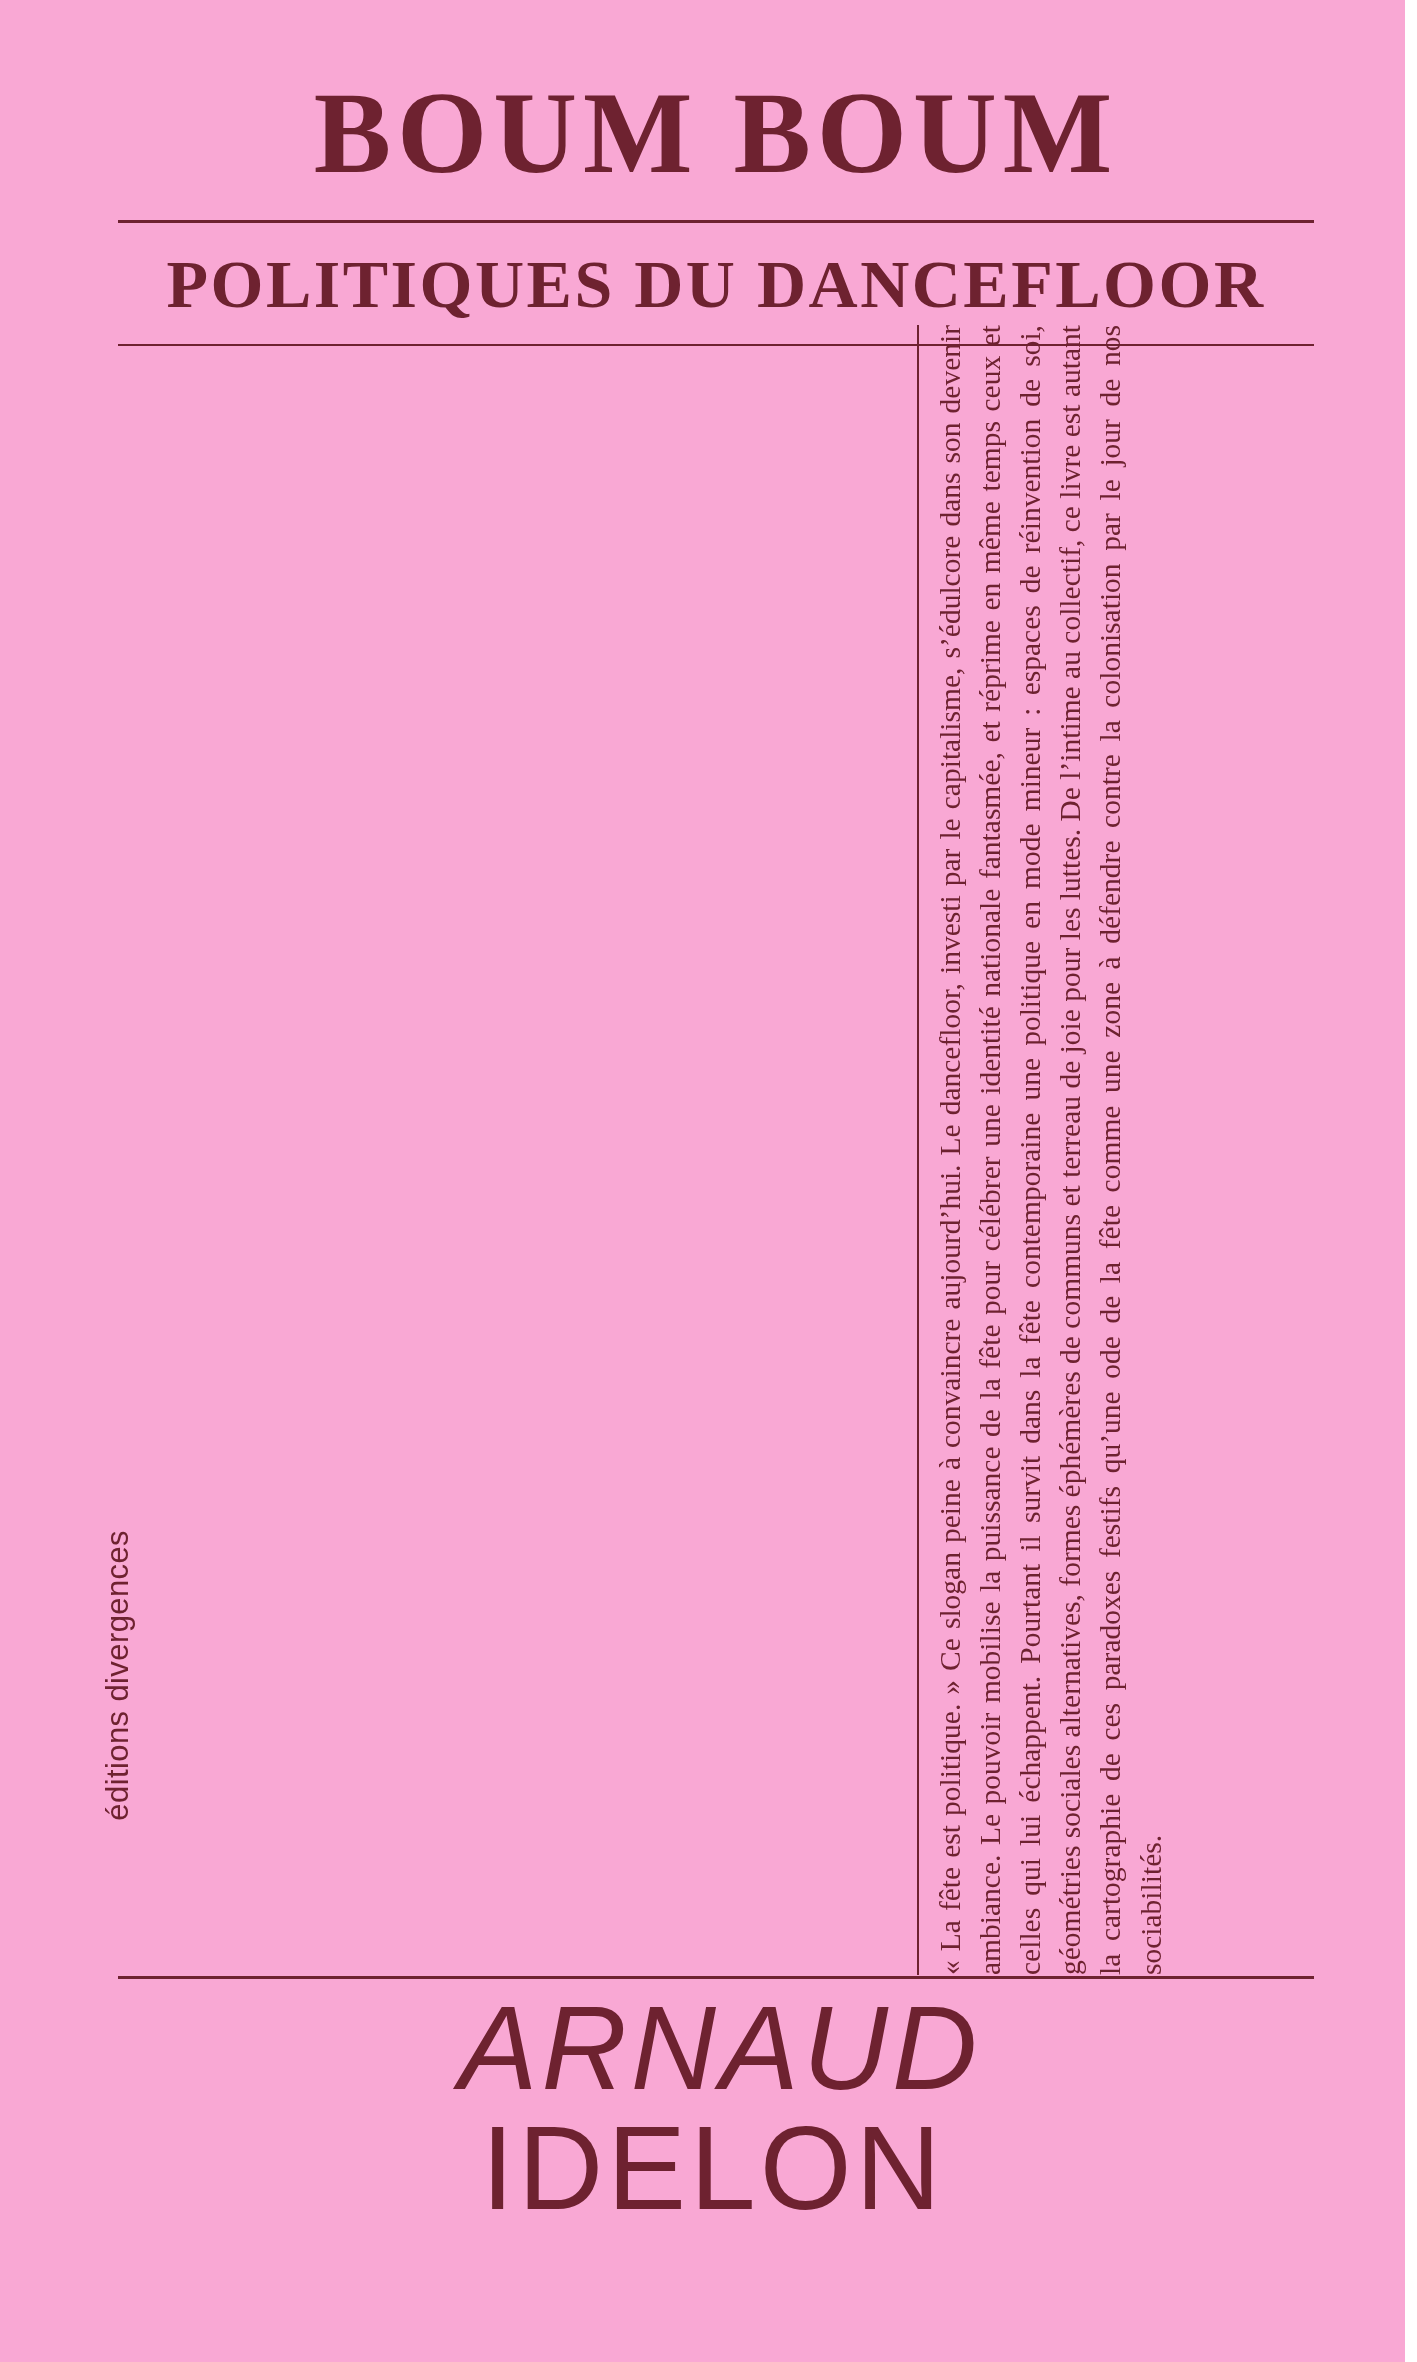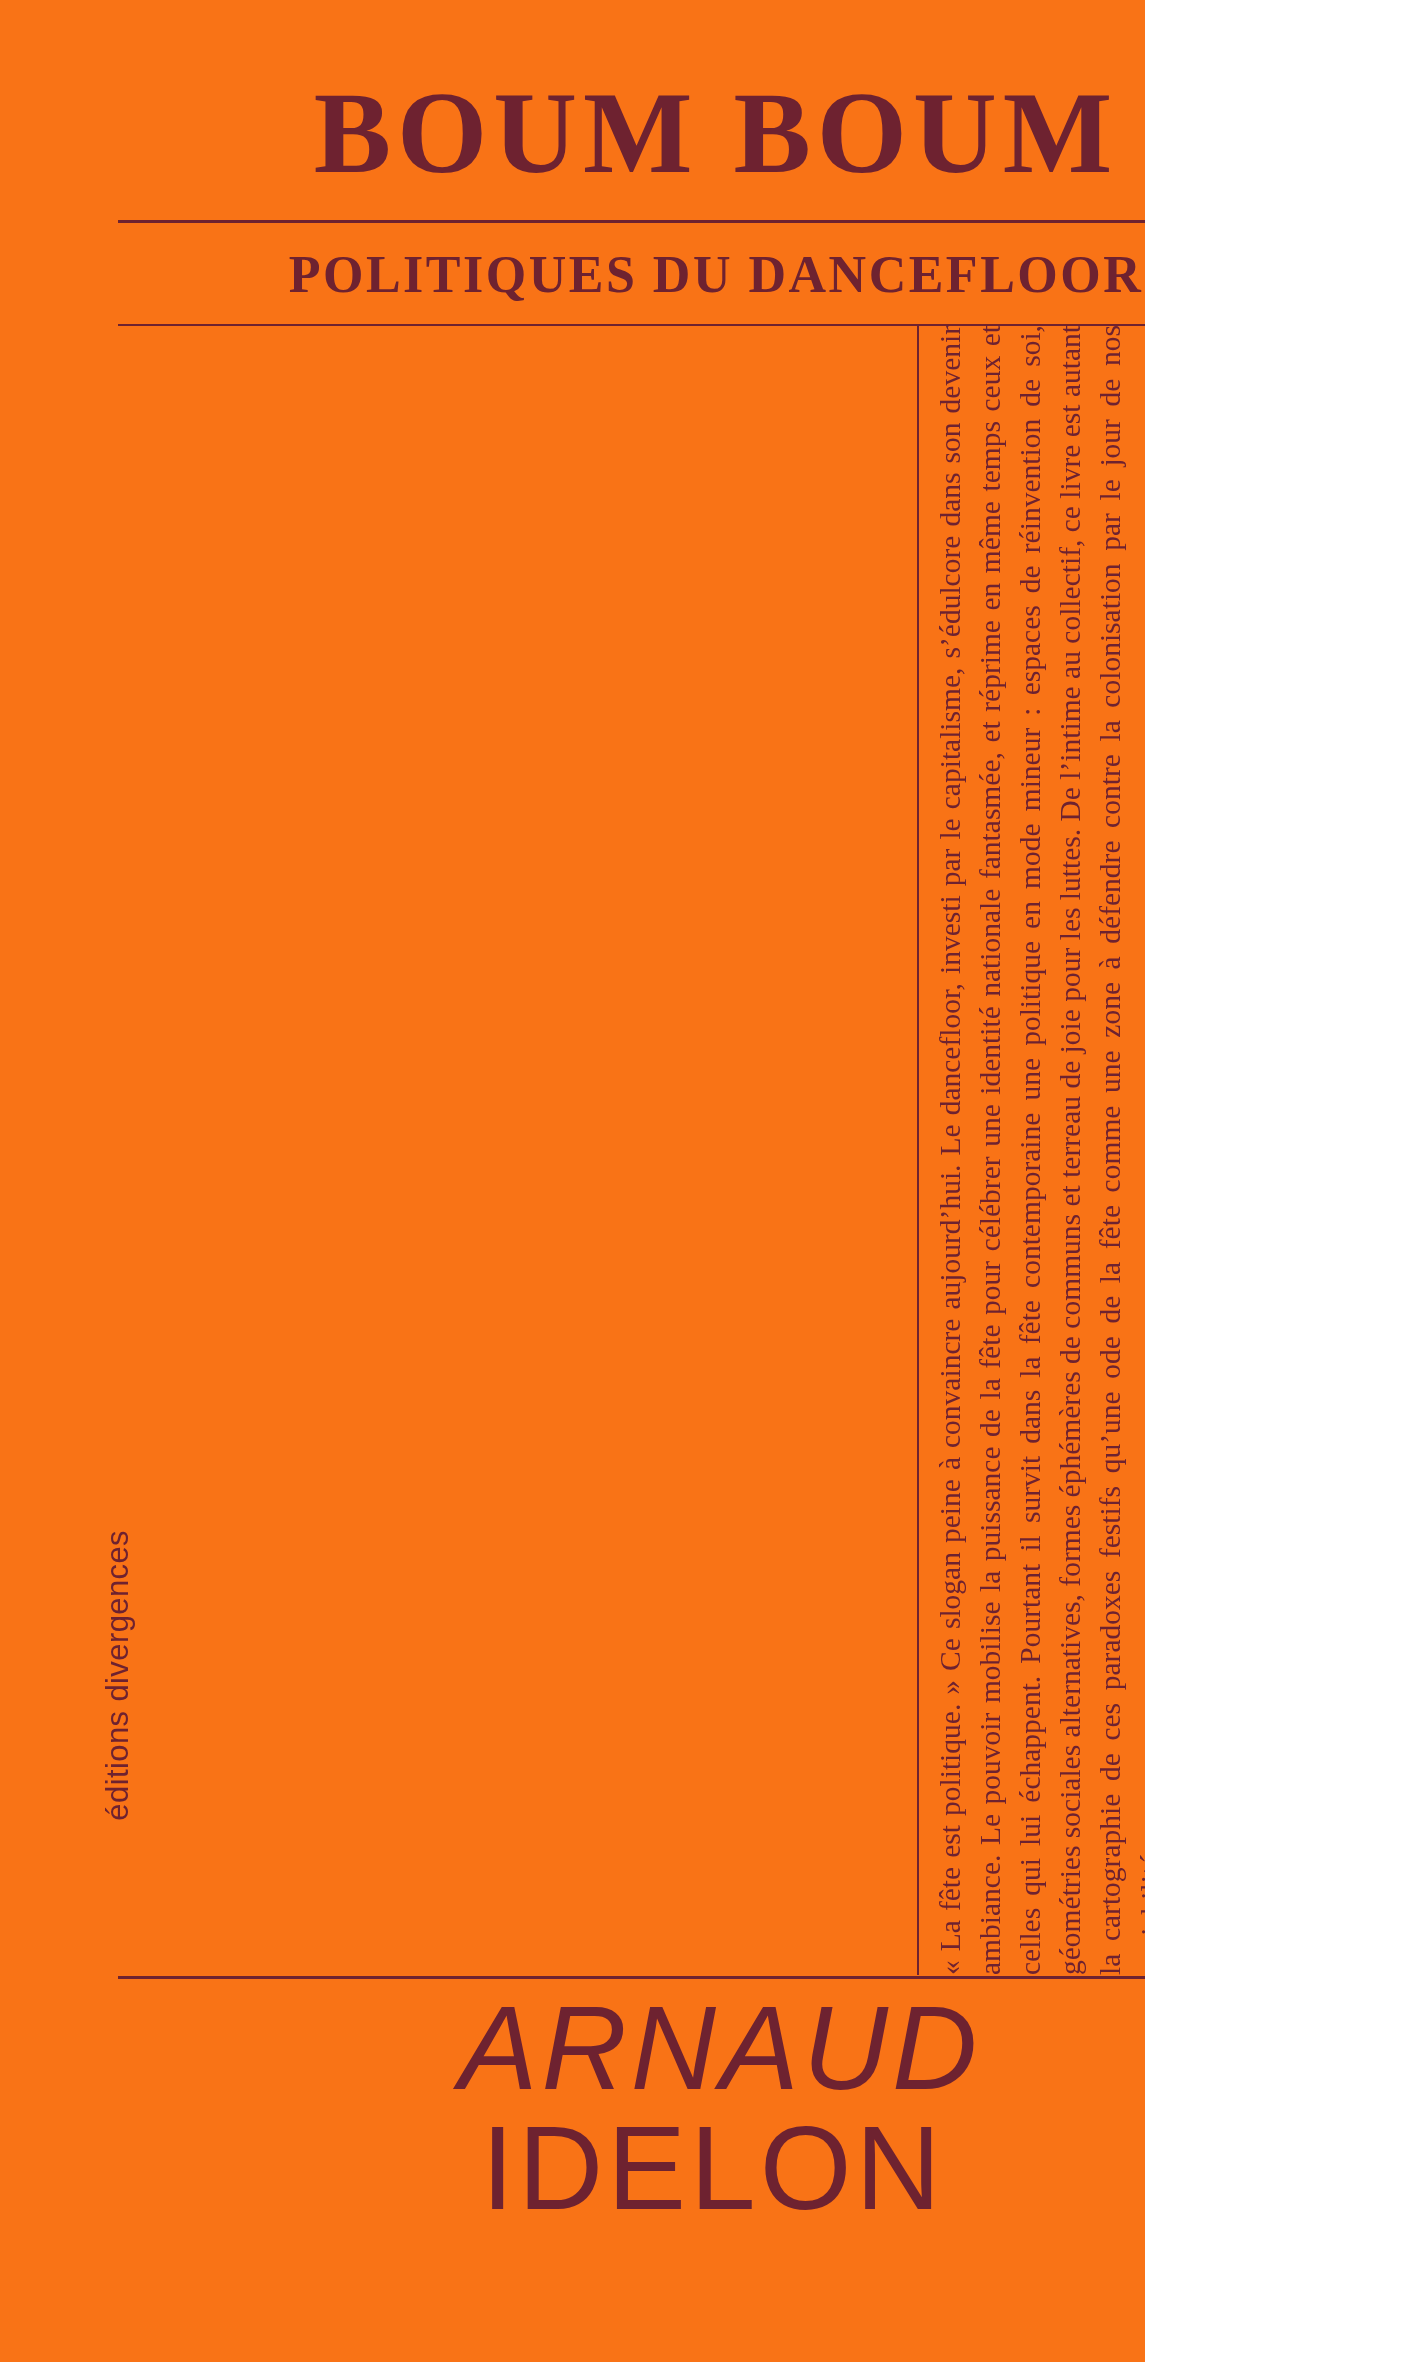--- a/index.html
+++ b/index.html
@@ -5,23 +5,23 @@
   html, body {
     margin: 0;
     padding: 0;
     background: #ffffff;
   }
   body {
     font-family: "Liberation Serif", serif;
   }
   .cover {
     position: relative;
-    width: 1145px;
+    width: 1405px;
     height: 2362px;
-    background: #f97316;
+    background: #f9a8d4;
     overflow: hidden;
     box-sizing: border-box;
   }
 
   
   .title-block {
     position: absolute;
     left: 118px;
     top: 70px;
     width: 1196px;
@@ -40,21 +40,21 @@
   }
   .rule {
     height: 3px;
     background: #6e2230;
     width: 100%;
   }
   .rule.thin { height: 2px; }
   .subtitle {
     font-family: "Liberation Serif", serif;
     color: #6e2230;
-    font-size: 52px;
+    font-size: 68px;
     letter-spacing: 2.5px;
     text-align: center;
     margin: 0;
     padding: 22px 0 20px 0;
     white-space: nowrap;
   }
 
   
   .vert-rule {
     position: absolute;

